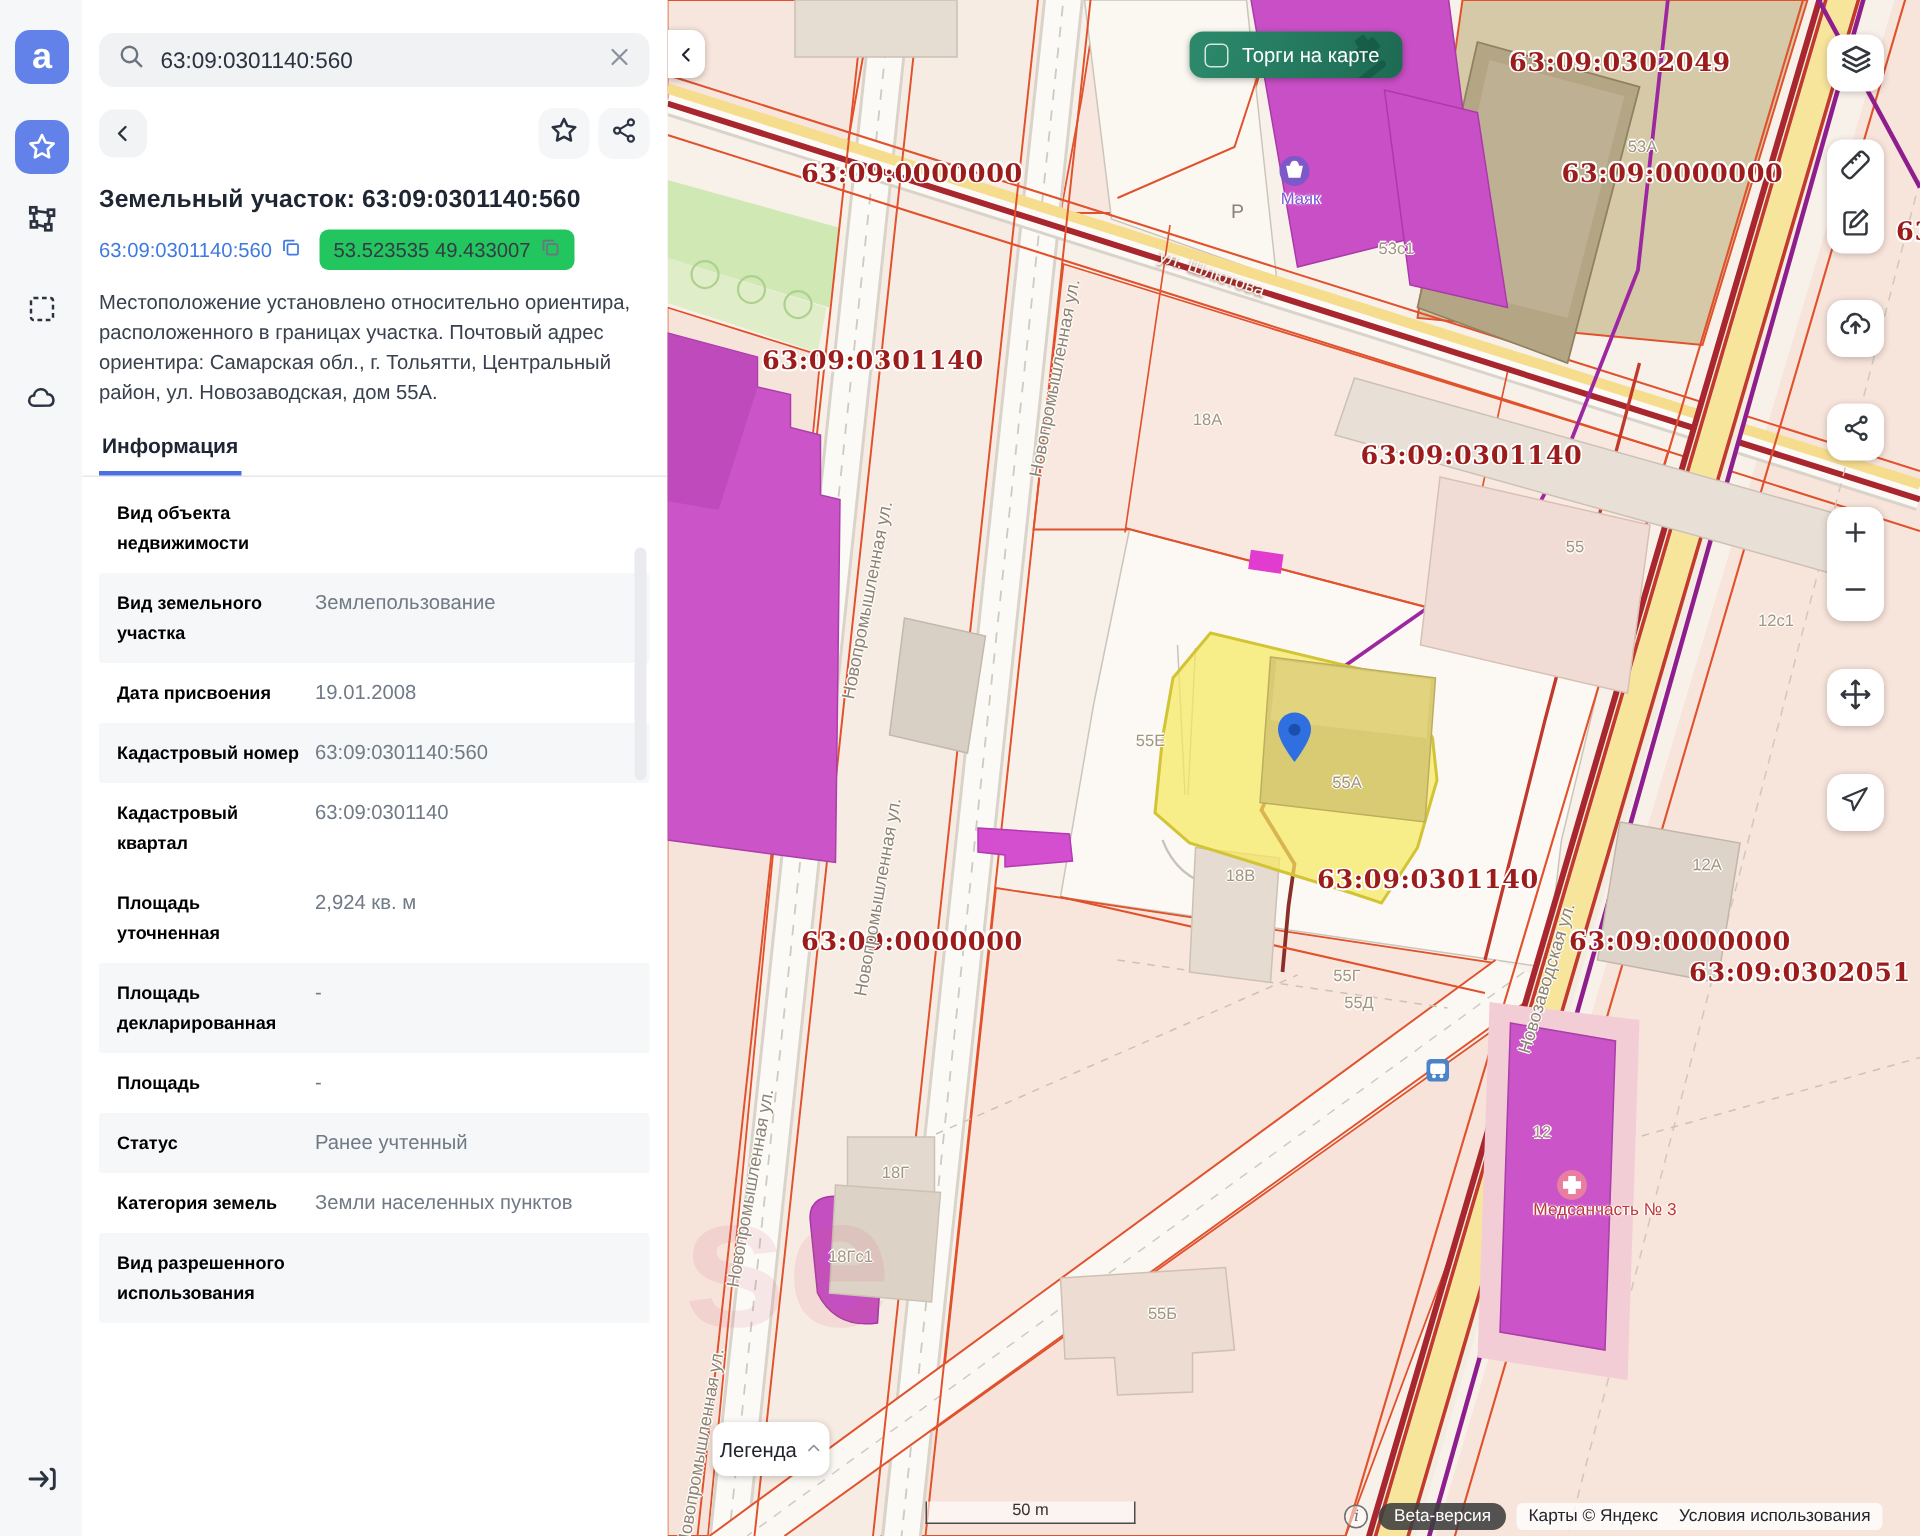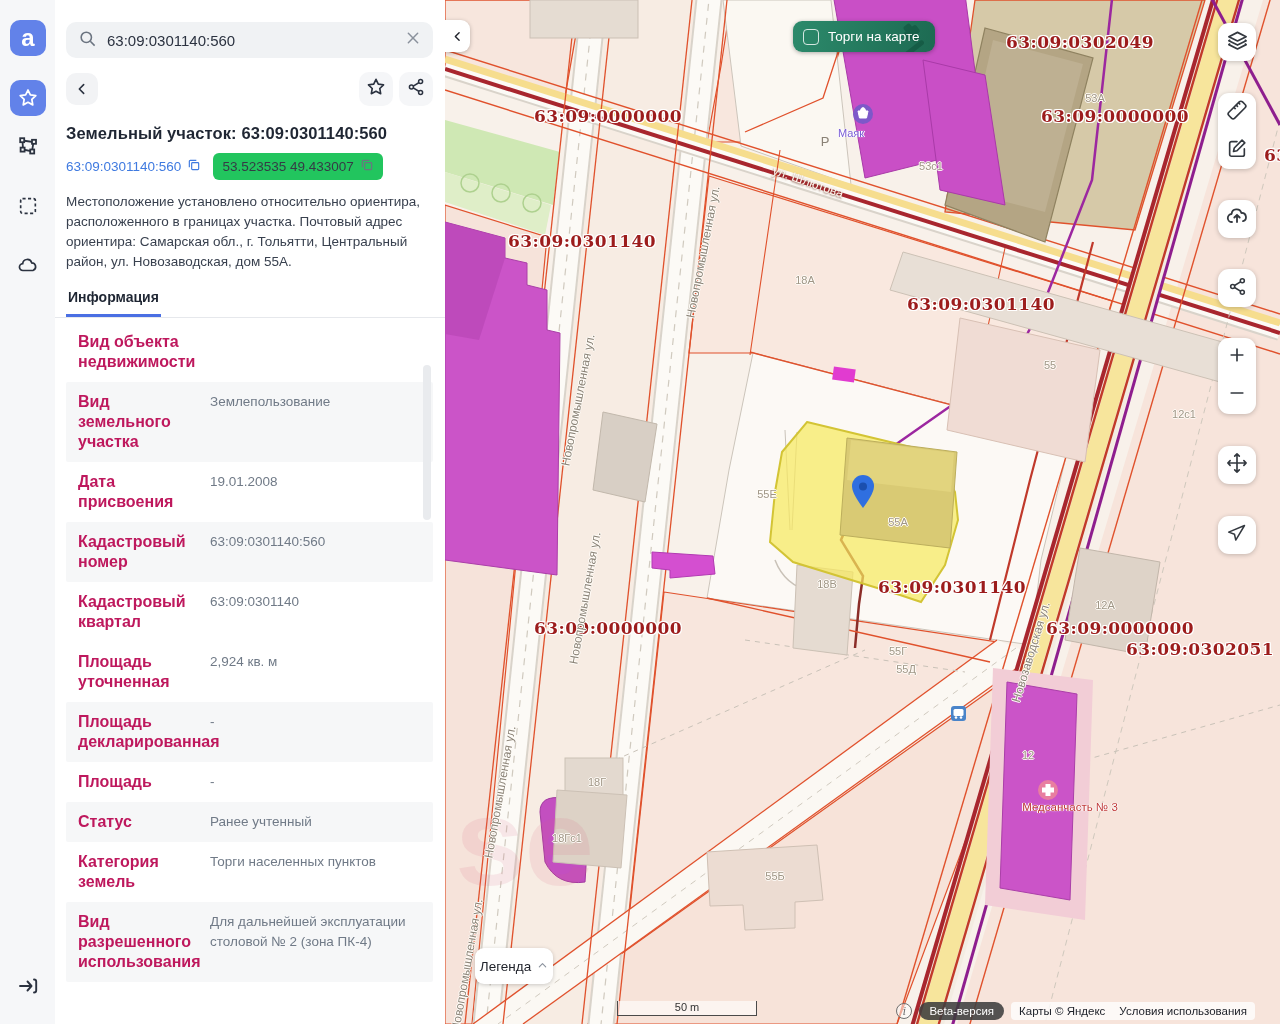--- a/index.html
+++ b/index.html
@@ -24,21 +24,21 @@
   .p-title { margin:18px 12px 0 11px; font-size:16.5px; font-weight:700; color:#1f2633; letter-spacing:.1px; }
   .chip-row { margin:10px 12px 0 11px; display:flex; align-items:center; gap:12px; }
   .chip-link { display:flex; align-items:center; gap:6px; color:#3f7ae0; font-size:13.5px; cursor:pointer; }
   .chip-gray { display:flex; align-items:center; gap:6px; background:#22c55e; border-radius:6px; padding:5px 9px; color:#353b45; font-size:13.5px; cursor:pointer; }
   .p-desc { margin:12px 14px 0 11px; font-size:13.5px; line-height:20px; color:#39414f; }
   .tabs { margin-top:11px; border-bottom:1px solid #e6e8ec; padding-left:11px; }
   .tab { display:inline-block; font-size:14px; font-weight:700; color:#1f2633; padding:6px 2px 9px 2px; border-bottom:3px solid #4a6fe3; cursor:pointer; }
   .info-table { margin:4px 0 0 0; }
   .irow { display:flex; margin:0 12px 0 11px; padding:10px 6px 10px 12px; border-radius:2px; }
   .irow.alt { background:#f6f7f8; }
-  .irow .lab { width:132px; flex:none; font-size:16px; font-weight:700; color:#be185d; line-height:20px; padding-right:10px; }
+  .irow .lab { width:132px; flex:none; font-size:12px; font-weight:700; color:#000000; line-height:20px; padding-right:10px; }
   .irow .val { flex:1; font-size:13.5px; color:#707a87; line-height:20px; }
   .irow .val a { color:#3f7ae0; text-decoration:underline; cursor:pointer; }
   .p-scroll { position:absolute; right:14px; top:365px; width:8px; height:155px; border-radius:4px; background:#e9ebee; }
 
   
   .map { position:relative; width:835px; height:1024px; overflow:hidden; background:#f8f1ea; flex:none; cursor:grab; }
   .map svg.base { position:absolute; left:0; top:0; }
   .mlabel { position:absolute; transform:translate(-50%,-50%); white-space:nowrap; pointer-events:none; }
   .cad { font-family:"DejaVu Serif",serif; font-weight:bold; font-size:17px; color:#9c1c1c; letter-spacing:.4px;
          text-shadow:-1px -1px 0 #fff,1px -1px 0 #fff,-1px 1px 0 #fff,1px 1px 0 #fff,0 -1px 0 #fff,0 1px 0 #fff,-1px 0 0 #fff,1px 0 0 #fff; }
@@ -218,25 +218,24 @@
         <div class="irow">
           <div class="lab">Площадь</div>
           <div class="val">-</div>
         </div>
         <div class="irow alt">
           <div class="lab">Статус</div>
           <div class="val">Ранее учтенный</div>
         </div>
         <div class="irow">
           <div class="lab">Категория земель</div>
-          <div class="val">Торги населенных пунктов</div>
+          <div class="val">Земли населенных пунктов</div>
         </div>
         <div class="irow alt">
           <div class="lab">Вид разрешенного использования</div>
-          <div class="val">Для дальнейшей эксплуатации столовой № 2 (зона ПК-4)</div>
         </div>
       </div>
     <div class="p-scroll"></div>
   </div>
 
   <div class="map">
     <svg class="base" width="835" height="1024" viewBox="0 0 835 1024">
 
       <rect x="0" y="0" width="835" height="1024" fill="#f8f1ea"></rect>
 
@@ -364,35 +363,35 @@
         <div class="mlabel cad" style="left: 218px; top: -9px;">63:09:0301140</div>
         <div class="mlabel cad" style="left: 893px; top: 155px;">63:09:0000000</div>
         <div class="mlabel bld" style="left: 650px; top: 98px;">53А</div>
         <div class="mlabel bld" style="left: 486px; top: 166px;">53с1</div>
         <div class="mlabel bld" style="left: 360px; top: 280px;">18А</div>
         <div class="mlabel bld" style="left: 605px; top: 365px;">55</div>
         <div class="mlabel bld" style="left: 727px; top: 414px; margin-left: 12px;">12с1</div>
         <div class="mlabel bld" style="left: 322px; top: 494px;">55Е</div>
         <div class="mlabel bld" style="left: 453px; top: 522px;">55А</div>
         <div class="mlabel bld" style="left: 382px; top: 584px;">18В</div>
-        <div class="mlabel bld" style="left: 660px; top: 577px; margin-top: 28px;">12А</div>
+        <div class="mlabel bld" style="left: 693px; top: 577px;">12А</div>
         <div class="mlabel bld" style="left: 453px; top: 651px;">55Г</div>
         <div class="mlabel bld" style="left: 461px; top: 669px;">55Д</div>
         <div class="mlabel bld" style="left: 583px; top: 755px;">12</div>
         <div class="mlabel bld" style="left: 152px; top: 782px;">18Г</div>
         <div class="mlabel bld" style="left: 122px; top: 838px;">18Гс1</div>
         <div class="mlabel bld" style="left: 330px; top: 876px;">55Б</div>
         <div class="mlabel street-light" style="left: 363px; top: 182px; transform: translate(-50%, -50%) rotate(19deg);">ул. Шлютова</div>
         <div class="mlabel street" style="left: 258px; top: 252px; transform: translate(-50%, -50%) rotate(-79deg);">Новопромышленная ул.</div>
         <div class="mlabel street" style="left: 133px; top: 400px; transform: translate(-50%, -50%) rotate(-79deg);">Новопромышленная ул.</div>
         <div class="mlabel street" style="left: 140px; top: 598px; transform: translate(-50%, -50%) rotate(-80deg);">Новопромышленная ул.</div>
         <div class="mlabel street" style="left: 55px; top: 792px; transform: translate(-50%, -50%) rotate(-80deg);">Новопромышленная ул.</div>
         <div class="mlabel street" style="left: 22px; top: 965px; transform: translate(-50%, -50%) rotate(-80deg);">Новопромышленная ул.</div>
         <div class="mlabel street" style="left: 586px; top: 652px; transform: translate(-50%, -50%) rotate(-73deg);">Новозаводская ул.</div>
-        <div class="mlabel poi-mayak" style="left: 406px; top: 133px; text-align: center;">Маяк</div>
+        <div class="mlabel poi-mayak" style="left: 422px; top: 133px; text-align: center;">Маяк</div>
         <div class="mlabel poi-med" style="left: 625px; top: 807px;">Медсанчасть № 3</div>
         <div class="mlabel poi-p" style="left: 380px; top: 141px;">Р</div>
       </div>
 
     <div class="collapse-btn">
       <svg width="13" height="13" viewBox="0 0 24 24" fill="none" stroke="#21242c" stroke-width="2.6" stroke-linecap="round" stroke-linejoin="round">
           <path d="M15 5l-7 7 7 7"></path>
         </svg>
     </div>
 

